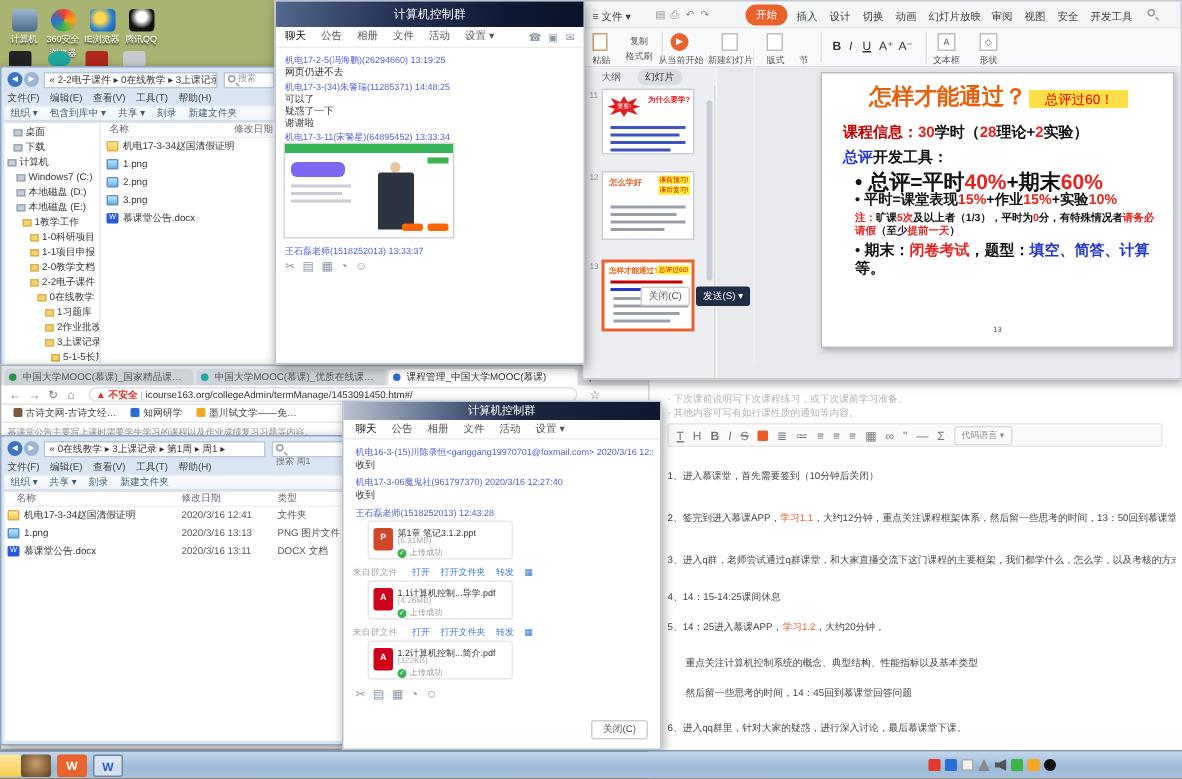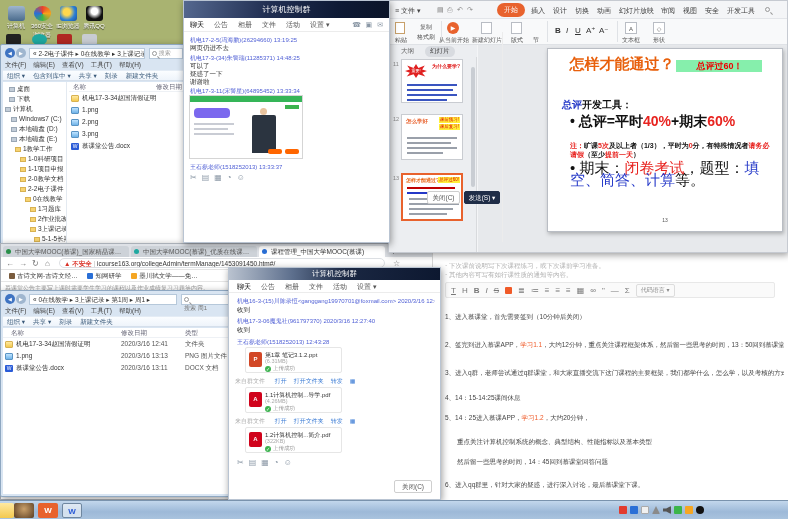--- a/index.html
+++ b/index.html
@@ -91,21 +91,21 @@
 .burst{position:absolute;width:22px;height:14px;background:#e02020;
   clip-path:polygon(50% 0,61% 28%,90% 10%,78% 40%,100% 50%,78% 62%,92% 90%,61% 74%,50% 100%,39% 74%,8% 90%,22% 62%,0 50%,22% 40%,10% 10%,39% 28%);
   color:#fff;font-size:4px;text-align:center;line-height:14px}
 .bluebar{position:absolute;height:2px;background:#3a55c0}
 .grayline{position:absolute;height:2px;background:#9aa0aa}
 .hlmini{position:absolute;background:#ffef3a;color:#d00;font-size:4.5px;line-height:6px;padding:0 1px;white-space:nowrap}
 
 .slide{position:absolute;background:#fff;border:1px solid #b9bdc4;box-shadow:1px 2px 4px rgba(0,0,0,.25)}
 .sk{color:#111}.sr{color:#e8231f}.sr2{color:#c00000}.sb{color:#2438c8}
 .stitle{color:#e8600c;font-weight:bold;font-size:15px}
-.shl{background:#86efac;color:#e00;font-weight:bold;font-size:9px;padding:1px 20px}
+.shl{background:#fde047;color:#e00;font-weight:normal;font-size:9px;padding:1px 10px}
 .sline{position:absolute;font-weight:bold;white-space:nowrap}
 .bl::before{content:"•  ";color:#111}
 
 .chrome{background:#dee1e6;border:1px solid #aab0b8}
 .ctab{position:absolute;top:2px;height:11px;border-radius:3px 3px 0 0;font-size:6.5px;color:#555;
   line-height:11px;padding:0 4px 0 12px;white-space:nowrap;overflow:hidden;background:#cdd2d8}
 .ctab.on{background:#fff;color:#333}
 .cfav{position:absolute;left:3px;top:3px;width:5px;height:5px;border-radius:50%}
 .ctoolbar{position:absolute;left:0;right:0;height:13px;background:#fff;border-bottom:1px solid #e3e3e3}
 .cnav{position:absolute;top:2px;font-size:8px;color:#777;letter-spacing:6px}
@@ -348,30 +348,36 @@
       </div>
       <div class="abs" style="right:1px;top:10px;width:4px;height:120px;background:#c9cdd3;border-radius:2px"></div>
     </div>
 
     <div class="abs" style="left:89px;top:44px;right:0;bottom:0;background:#e7e9ec">
       <div class="slide" style="left:69px;top:3px;width:236px;height:184px">
         <div class="abs" style="left:6px;top:6px;width:224px;text-align:center;white-space:nowrap">
           <span class="stitle">怎样才能通过？</span>
           <span class="shl">总评过60！</span>
         </div>
+        <div class="sline" style="left:14px;top:32px;font-size:10px">
+          <span class="sr2">课程信息：</span><span class="sr">30</span><span class="sk">学时（</span><span class="sr">28</span><span class="sk">理论</span><span class="sk">+</span><span class="sr">2</span><span class="sk">实验）</span>
+        </div>
         <div class="sline" style="left:14px;top:49px;font-size:10px">
           <span class="sb">总评</span><span class="sk">开发工具：</span>
         </div>
         <div class="sline bl" style="left:22px;top:64px;font-size:14px">
           <span class="sk">总评=平时</span><span class="sr">40%</span><span class="sk">+期末</span><span class="sr">60%</span>
         </div>
+        <div class="sline bl" style="left:22px;top:78px;font-size:9.5px">
+          <span class="sk">平时=课堂表现</span><span class="sr">15%</span><span class="sk">+作业</span><span class="sr">15%</span><span class="sk">+实验</span><span class="sr">10%</span>
+        </div>
         <div class="abs" style="left:22px;top:92px;width:202px;font-size:7px;font-weight:bold;line-height:9px">
           <span class="sr">注：</span><span class="sk">旷课</span><span class="sr">5次</span><span class="sk">及以上者（1/3），平时为</span><span class="sr">0</span><span class="sk">分，有特殊情况者</span><span class="sr">请务必请假</span><span class="sk">（至少</span><span class="sr">提前一天</span><span class="sk">）</span>
         </div>
-        <div class="abs bl" style="left:22px;top:113px;width:200px;font-size:15px;font-weight:normal;line-height:12px">
+        <div class="abs bl" style="left:22px;top:113px;width:200px;font-size:10px;font-weight:bold;line-height:12px">
           <span class="sk">期末：</span><span class="sr">闭卷考试</span><span class="sk">，题型：</span><span class="sb">填空、简答、计算</span><span class="sk">等。</span>
         </div>
         <div class="abs" style="left:0;right:0;top:168px;text-align:center;font-size:5px;color:#555">13</div>
       </div>
     </div>
   </div>
 
   <div class="win qq" style="left:183px;top:0;width:207px;height:243px">
     <div class="qbanner" style="height:17px">
       <div class="qtitle">计算机控制群</div>

